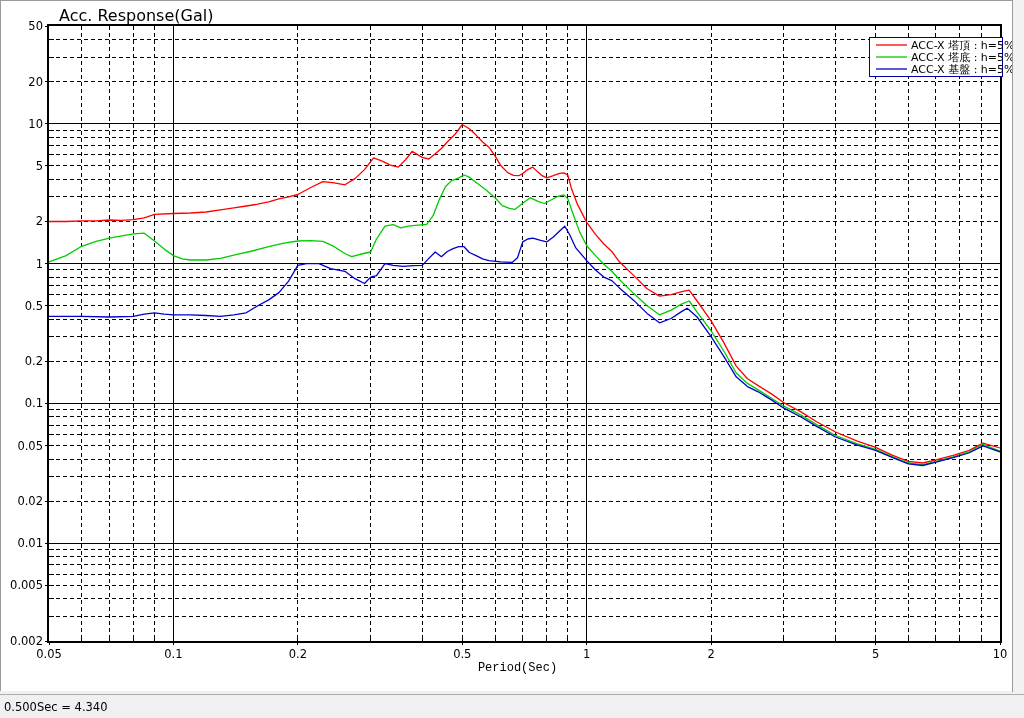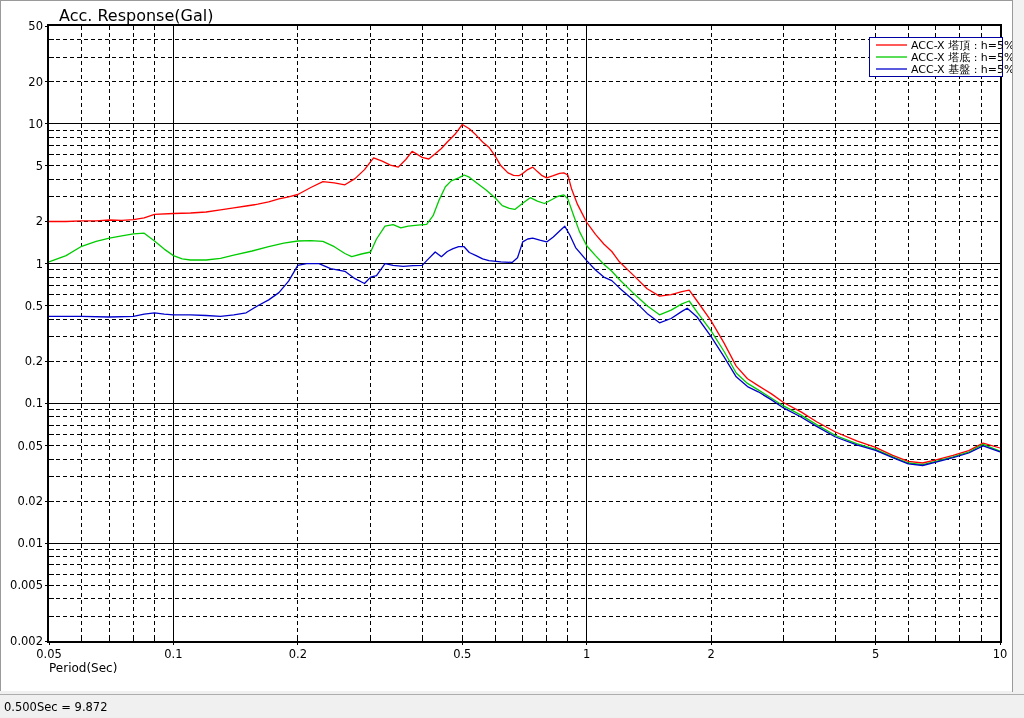--- a/index.html
+++ b/index.html
@@ -11,22 +11,22 @@
   }
   .chart-canvas{
     position:absolute;left:0;top:0;width:1012px;height:691px;
     background:#ffffff;border-top:1px solid #9a9a9a;border-left:1px solid #9a9a9a;
     box-sizing:border-box;
   }
   .chart-title{
     position:absolute;left:58px;top:5px;font-size:16px;color:#000;white-space:nowrap;
   }
   .x-axis-label{
-    position:absolute;left:48px;top:660px;width:951px;text-align:left;
-    font-size:12px;color:#000;
+    position:absolute;left:41px;top:660px;width:951px;text-align:center;
+    font-size:12px;color:#000;font-family:Liberation Mono, monospace;
   }
   #chart-svg{position:absolute;left:0;top:0;}
   .right-strip{
     position:absolute;left:1012px;top:0;width:12px;height:692px;
     background:#f2f2f2;border-left:1px solid #9a9a9a;box-sizing:border-box;
   }
   .status-bar{
     position:absolute;left:0;top:694px;width:1024px;height:24px;
     background:#f0f0f0;border-top:1px solid #adadad;box-sizing:border-box;
     display:flex;align-items:center;
@@ -218,14 +218,14 @@
       <line x1="875" y1="68" x2="906" y2="68" stroke="#0000cc" stroke-width="1.3"></line>
       <text x="910" y="72" font-size="11">ACC-X 基盤 : h=5%</text>
     </svg>
   <div class="chart-title">Acc. Response(Gal)</div>
   <div class="x-axis-label">Period(Sec)</div>
 </div>
 
 <div class="right-strip"></div>
 
 <div class="status-bar">
-  <span class="readout">0.500Sec = 9.872</span>
+  <span class="readout">0.500Sec = 4.340</span>
 </div>
 
 </body></html>

